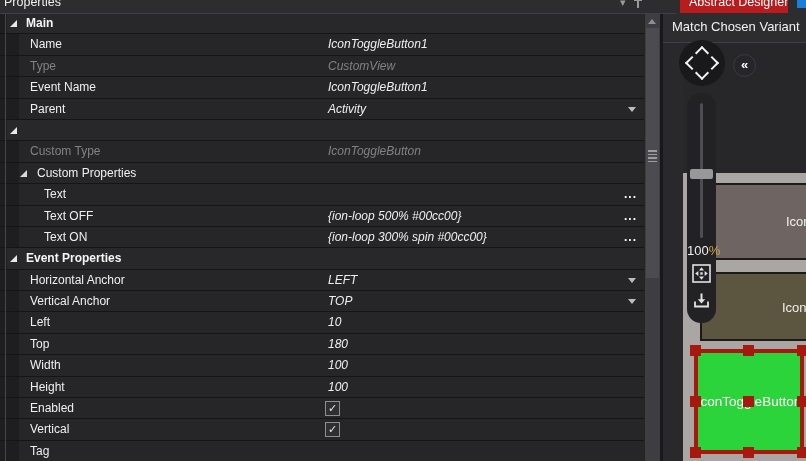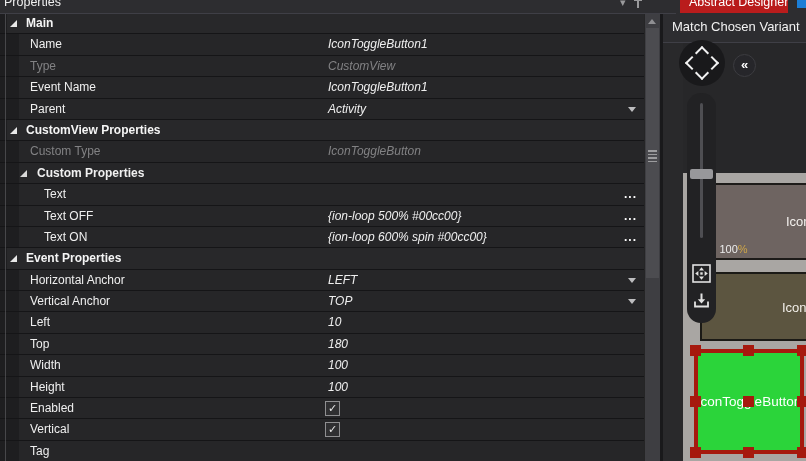--- a/index.html
+++ b/index.html
@@ -14,21 +14,21 @@
   .pin-bar{position:absolute;left:637px;top:-2px;width:2px;height:10px;background:#9a9a9c;}
   .pin-cross{position:absolute;left:634px;top:-1px;width:8px;height:2px;background:#9a9a9c;}
   #rows{position:absolute;left:0;top:13px;width:644px;}
   .row{position:relative;height:20.4px;border-bottom:1px solid #151517;
        background:linear-gradient(to right,#1e1e20 19px,#262628 19px);line-height:20.4px;}
   .row.sec{background:linear-gradient(to right,#1e1e20 7px,#28282a 7px);}
   .tri{position:absolute;left:10px;top:7px;width:0;height:0;
        border-bottom:7px solid #e8e8e8;border-left:7px solid transparent;}
   .sub .tri{left:20px;border-bottom-color:#d8d8d8;}
   .slabel{position:absolute;left:26px;font-weight:bold;color:#f5f5f5;white-space:nowrap;}
-  .sub .slabel{left:37px;font-weight:bold;color:#f0f0f0;}
+  .sub .slabel{left:37px;font-weight:normal;color:#f0f0f0;}
   .plabel{position:absolute;left:30px;color:#efefef;white-space:nowrap;}
   .lv2 .plabel{left:44px;}
   .pvalue{position:absolute;left:328px;color:#efefef;white-space:nowrap;font-style:italic;}
   .row.dis .plabel,.row.dis .pvalue{color:#828284;}
   .dd{position:absolute;left:628px;top:8px;width:0;height:0;
       border-top:5px solid #bdbdbf;border-left:4px solid transparent;border-right:4px solid transparent;}
   .dots{position:absolute;left:624px;top:0;color:#fff;font-weight:bold;letter-spacing:1px;font-size:12px;}
   .cb{position:absolute;left:325px;top:3px;width:13px;height:13px;background:#2f2f31;
       border:1px solid #8f8f91;box-sizing:content-box;text-align:center;}
   .ck{display:block;color:#e8e8e8;font-size:11px;line-height:13px;}
@@ -69,21 +69,21 @@
   .chev.up{left:18px;top:8px;transform:rotate(45deg);}
   .chev.down{left:18px;bottom:8px;transform:rotate(225deg);}
   .chev.lf{left:8px;top:18px;transform:rotate(-45deg);}
   .chev.rt{right:8px;top:18px;transform:rotate(135deg);}
   #back-btn{position:absolute;left:70px;top:11px;width:23px;height:23px;border-radius:50%;
         background:#26262a;border:1px solid #3c3c40;box-sizing:border-box;text-align:center;
         line-height:20px;color:#fff;font-weight:bold;font-size:13px;}
   #capsule{position:absolute;left:24px;top:50px;width:29px;height:230px;background:#222224;border-radius:14px;}
   #slider-track{position:absolute;left:13px;top:10px;width:3px;height:135px;background:#4e4e52;border-radius:2px;}
   #slider-thumb{position:absolute;left:3px;top:76px;width:23px;height:10px;background:#98989b;border-radius:2px;}
-  #zoom-label{position:absolute;left:0;top:150px;width:100%;text-align:center;font-size:11px;padding-left:32px;}
+  #zoom-label{position:absolute;left:0;top:150px;width:100%;text-align:center;font-size:13px;}
   #zoom-label .val{color:#ececec;}
   #zoom-label .unit{color:#cfa648;}
   .cap-btn{position:absolute;left:5px;width:19px;height:19px;}
   #fit-btn{top:171px;}
   #dl-btn{top:198px;}
 </style>
 </head>
 <body>
 
 <div id="root">
@@ -114,21 +114,20 @@
       <span class="plabel">Event Name</span>
       <span class="pvalue">IconToggleButton1</span>
     </div>
     <div class="row">
       <span class="plabel">Parent</span>
       <span class="pvalue">Activity</span>
       <span class="dd"></span>
     </div>
     <div class="row sec">
       <span class="tri"></span>
-      <span class="slabel">CustomView Properties</span>
     </div>
     <div class="row dis">
       <span class="plabel">Custom Type</span>
       <span class="pvalue">IconToggleButton</span>
     </div>
     <div class="row sub">
       <span class="tri"></span>
       <span class="slabel">Custom Properties</span>
     </div>
     <div class="row lv2">
@@ -136,21 +135,21 @@
       <span class="pvalue"></span>
       <span class="dots">...</span>
     </div>
     <div class="row lv2">
       <span class="plabel">Text OFF</span>
       <span class="pvalue">{ion-loop 500% #00cc00}</span>
       <span class="dots">...</span>
     </div>
     <div class="row lv2">
       <span class="plabel">Text ON</span>
-      <span class="pvalue">{ion-loop 600% spin #00cc00}</span>
+      <span class="pvalue">{ion-loop 300% spin #00cc00}</span>
       <span class="dots">...</span>
     </div>
     <div class="row sec">
       <span class="tri"></span>
       <span class="slabel">Event Properties</span>
     </div>
     <div class="row">
       <span class="plabel">Horizontal Anchor</span>
       <span class="pvalue">LEFT</span>
       <span class="dd"></span>

